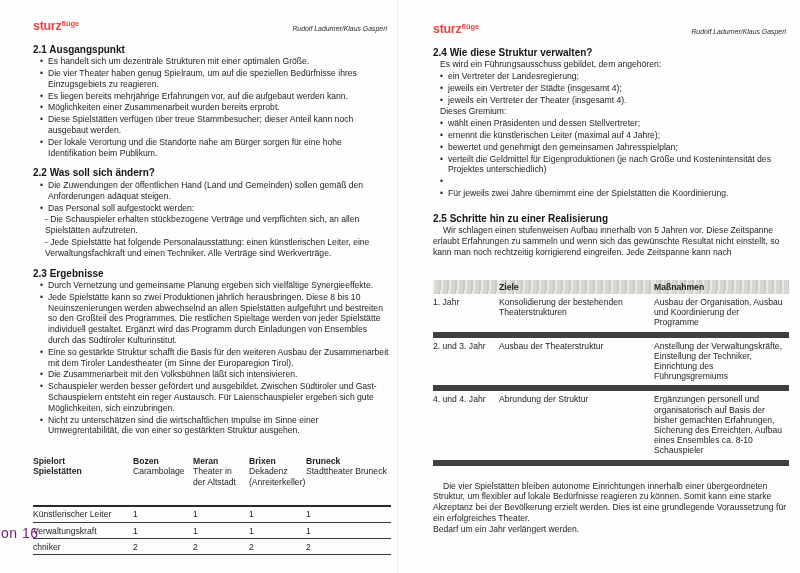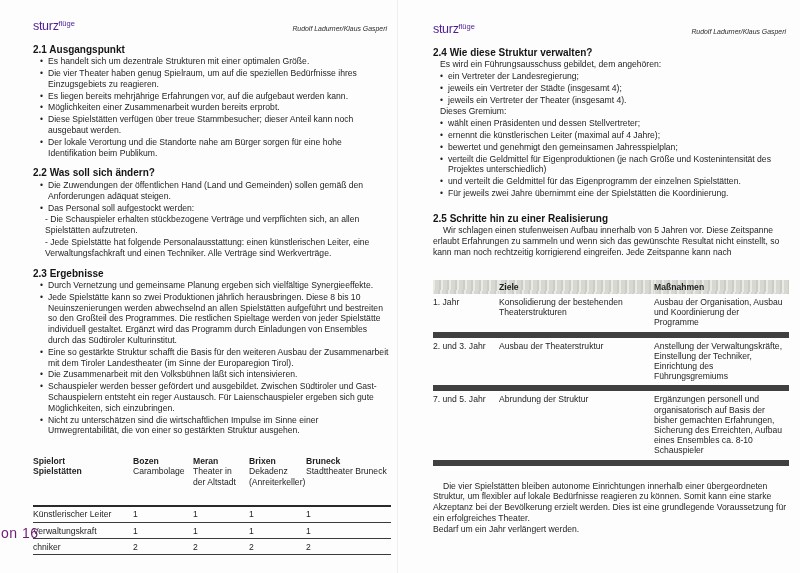--- a/index.html
+++ b/index.html
@@ -8,21 +8,21 @@
     background:#fdfdfd; color:#1e1e1e;
     font-family:"Liberation Sans","DejaVu Sans",sans-serif;
     font-size:8.6px; line-height:10.8px;
     -webkit-font-smoothing:antialiased;
   }
   .page { position:absolute; top:0; height:573px; overflow:hidden; background:#fdfdfd; box-sizing:border-box; }
   .page-left  { left:0;   width:397px; padding:20px 8px 0 33px; }
   .page-right { left:397px; width:403px; padding:23px 12px 0 35px; border-left:1px solid #efefee; }
 
   .page-header { display:flex; justify-content:space-between; align-items:flex-start; margin-bottom:7px; }
-  .logo { font-weight:normal; font-size:12.5px; letter-spacing:-0.3px; color:#4c1d95; line-height:12px; }
+  .logo { font-weight:bold; font-size:12.5px; letter-spacing:-0.3px; color:#ef4444; line-height:12px; }
   .logo .sup { font-size:7.5px; position:relative; top:-4px; letter-spacing:0; }
   .authors { font-style:italic; font-size:6.9px; color:#2b2b2b; padding-top:4px; padding-right:2px; }
 
   .section { margin-top:9px; }
   .section h2 { font-size:10px; font-weight:bold; margin:0 0 1.5px 0; line-height:11px; color:#151515; }
   .items { padding-left:7px; }
   .section.flush .items { padding-left:0; }
   .line { margin:0 0 1px 0; }
   .line.bullet { display:flex; }
   .line.bullet .dot { flex:0 0 8px; width:8px; }
@@ -225,21 +225,20 @@
           <div class="line bullet">
             <span class="dot">•</span>
             <span class="txt">bewertet und genehmigt den gemeinsamen Jahresspielplan;</span>
           </div>
           <div class="line bullet">
             <span class="dot">•</span>
             <span class="txt">verteilt die Geldmittel für Eigenproduktionen (je nach Größe und Kostenintensität des Projektes unterschiedlich)</span>
           </div>
           <div class="line bullet">
             <span class="dot">•</span>
-            <span class="txt">und verteilt die Geldmittel für das Eigenprogramm der einzelnen Spielstätten.</span>
           </div>
           <div class="line bullet">
             <span class="dot">•</span>
             <span class="txt">Für jeweils zwei Jahre übernimmt eine der Spielstätten die Koordinierung.</span>
           </div>
         </div>
     </div>
 
     <div class="section flush" style="margin-top:14px">
       <h2>2.5 Schritte hin zu einer Realisierung</h2>
@@ -266,21 +265,21 @@
             <td>1. Jahr</td>
             <td>Konsolidierung der bestehenden Theaterstrukturen</td>
             <td>Ausbau der Organisation, Ausbau und Koordinierung der Programme</td>
           </tr>
           <tr>
             <td>2. und 3. Jahr</td>
             <td>Ausbau der Theaterstruktur</td>
             <td>Anstellung der Verwaltungskräfte, Einstellung der Techniker, Einrichtung des Führungsgremiums</td>
           </tr>
           <tr>
-            <td>7. und 5. Jahr</td>
+            <td>4. und 4. Jahr</td>
             <td>Abrundung der Struktur</td>
             <td>Ergänzungen personell und organisatorisch auf Basis der bisher gemachten Erfahrungen, Sicherung des Erreichten, Aufbau eines Ensembles ca. 8-10 Schauspieler</td>
           </tr>
         </tbody>
     </table>
 
     <div class="closing">
         <div class="line para">Die vier Spielstätten bleiben autonome Einrichtungen innerhalb einer übergeordneten Struktur, um flexibler auf lokale Bedürfnisse reagieren zu können. Somit kann eine starke Akzeptanz bei der Bevölkerung erzielt werden. Dies ist eine grundlegende Voraussetzung für ein erfolgreiches Theater.</div>
         <div class="line plain">Bedarf um ein Jahr verlängert werden.</div>
       </div>

